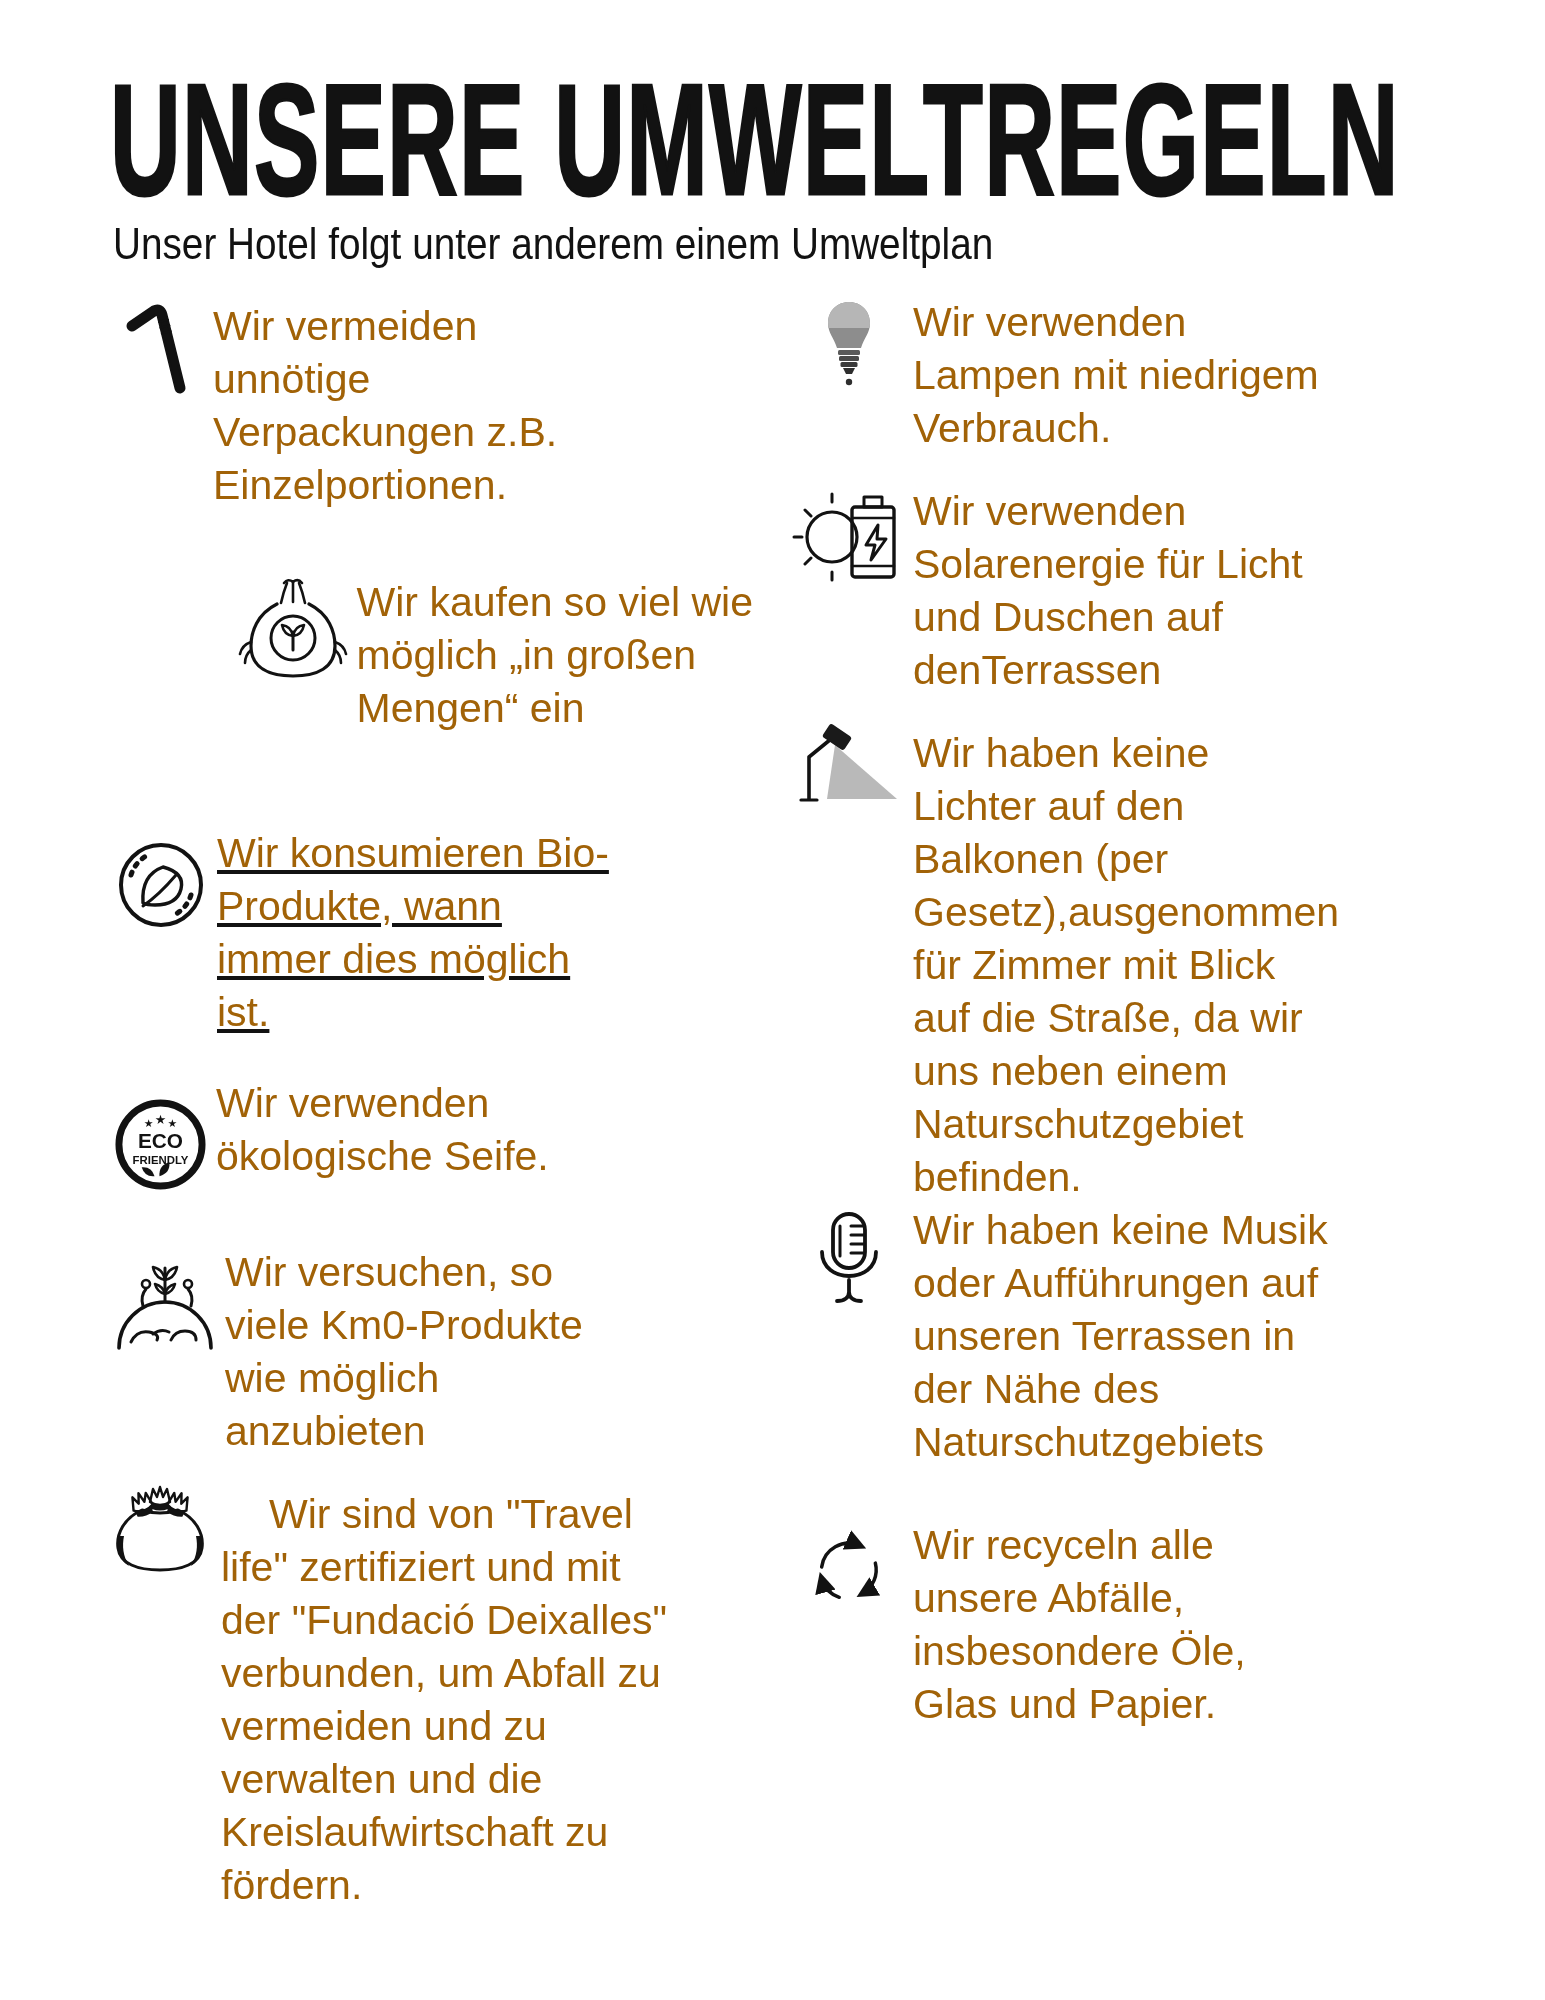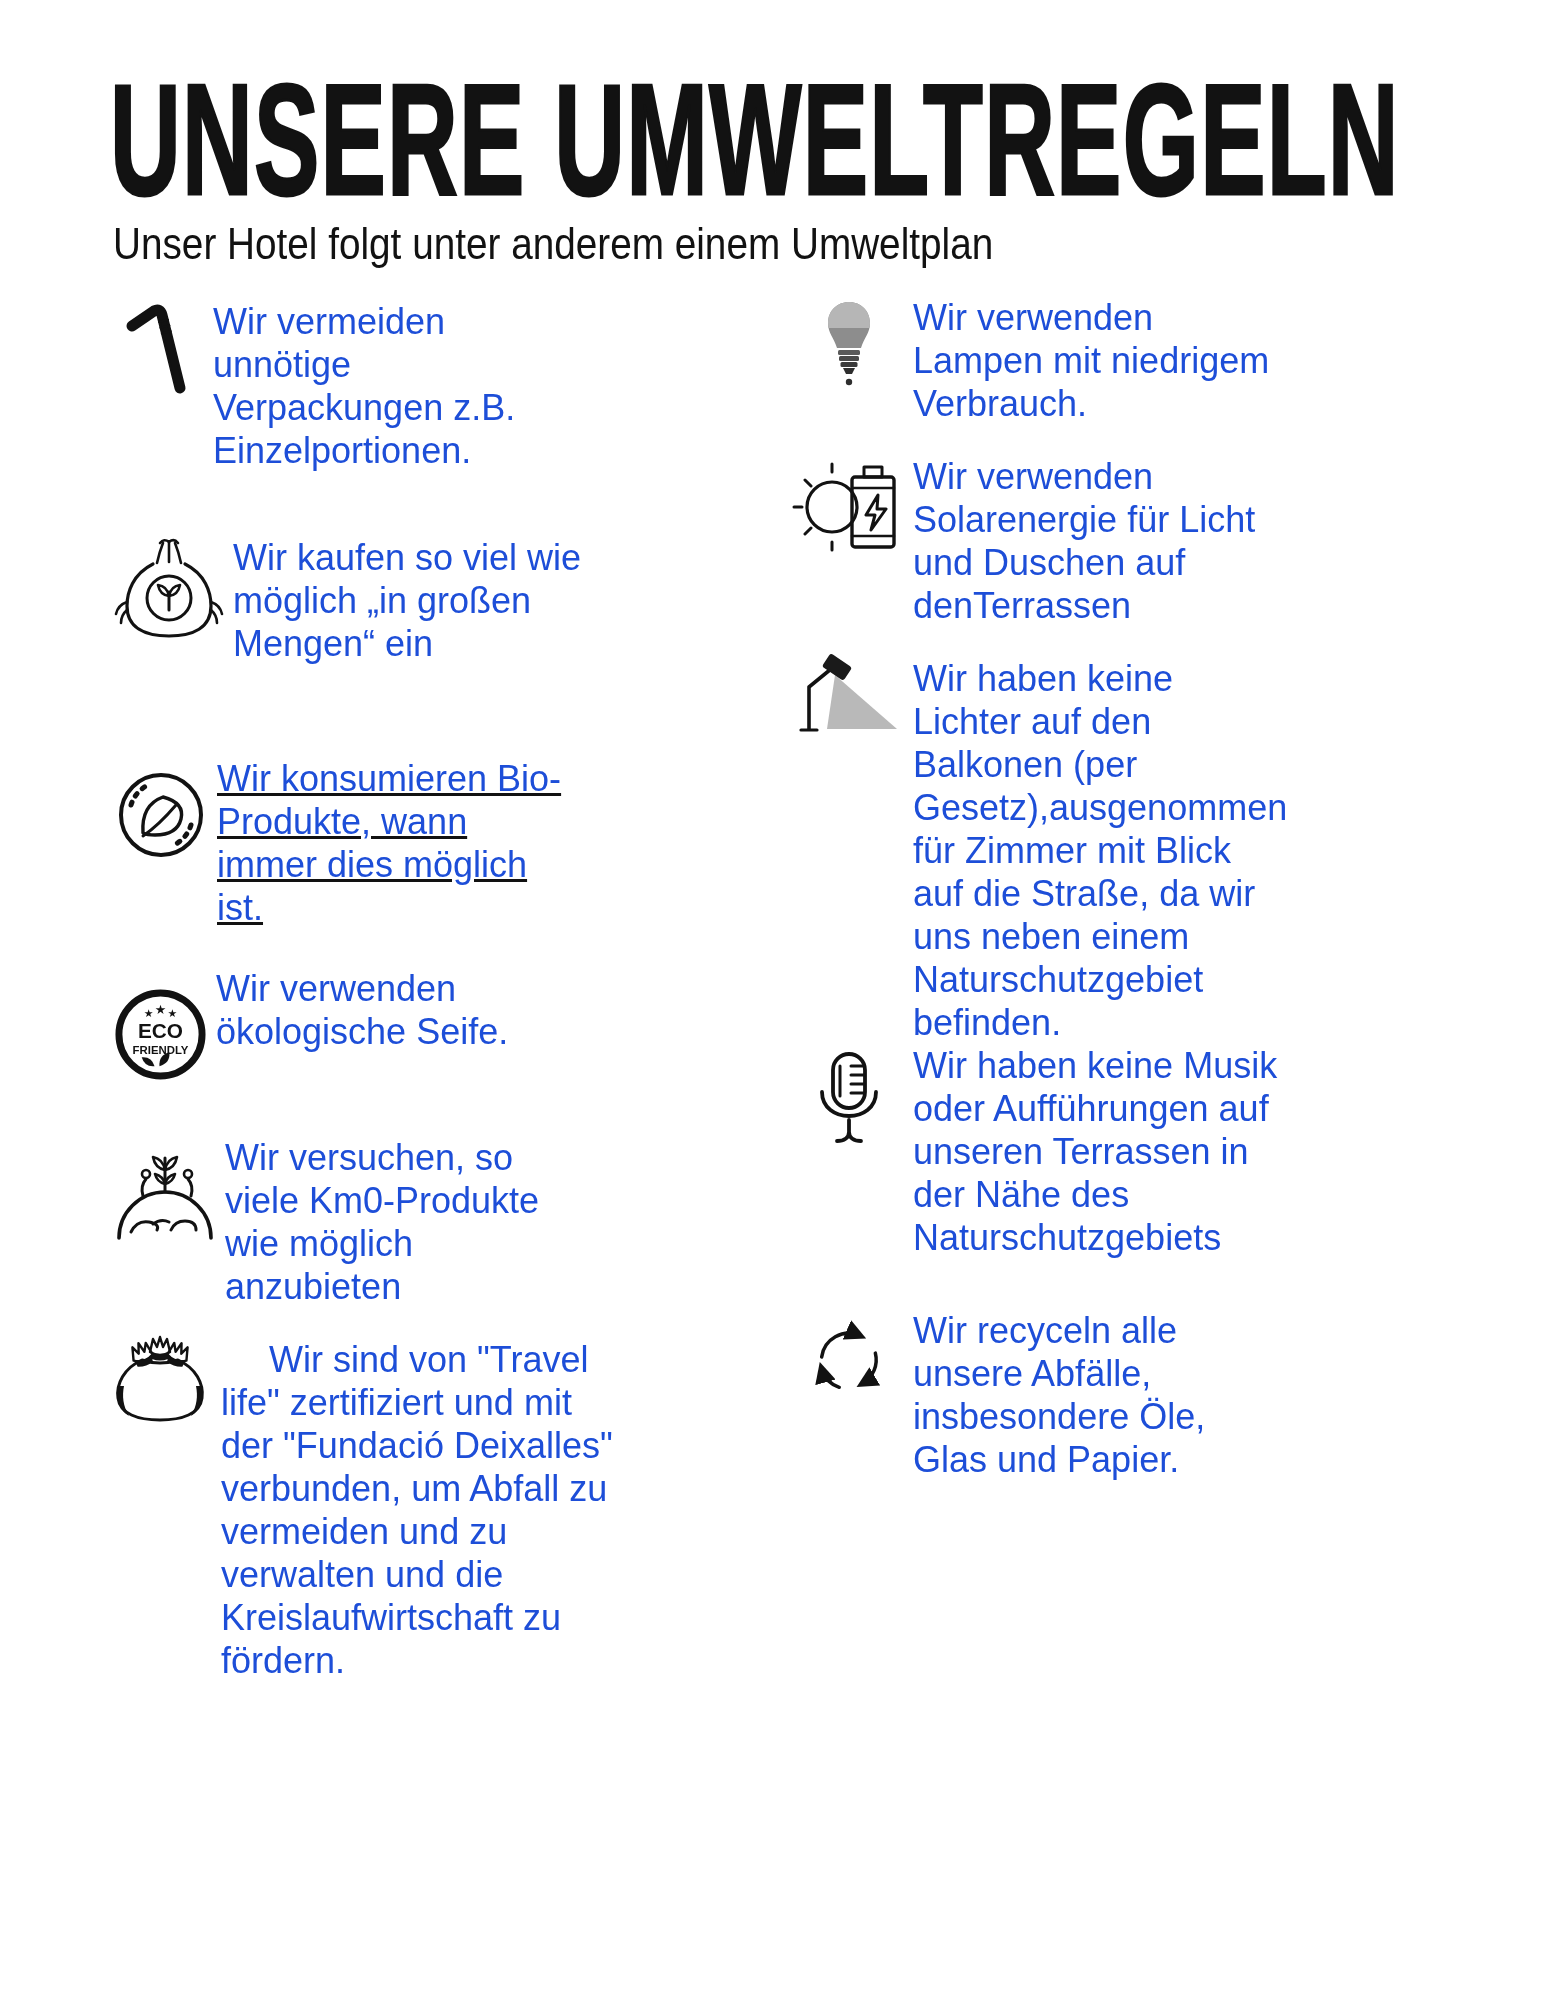--- a/index.html
+++ b/index.html
@@ -22,25 +22,25 @@
   }
 
   .col{position:absolute;display:flex;flex-direction:column;}
   .col-left{left:113px;top:300px;width:640px;}
   .col-right{left:793px;top:296px;width:700px;}
 
   .rule{display:flex;align-items:flex-start;gap:8px;}
   .icon-box{flex:0 0 92px;display:flex;justify-content:center;align-items:flex-start;overflow:visible;}
   .col-right .icon-box{flex:0 0 112px;}
   .rule-text{
-    margin:0;font-size:36px;line-height:43px;white-space:pre-line;
-    color:#1d4ed8;
-  }
-
-  .col-left  .rule:nth-child(2){margin-top:64px;}
+    margin:0;font-size:41px;line-height:53px;white-space:pre-line;
+    color:#a16207;
+  }
+
+  .col-left  .rule:nth-child(2){margin-top:64px;justify-content:flex-end;}
   .col-left  .rule:nth-child(3){margin-top:92px;text-decoration:underline;}
   .col-left  .rule:nth-child(4){margin-top:38px;}
   .col-left  .rule:nth-child(5){margin-top:54px;}
   .col-left  .rule:nth-child(6){margin-top:30px;}
   .col-right .rule:nth-child(2){margin-top:30px;}
   .col-right .rule:nth-child(3){margin-top:30px;}
   .col-right .rule:nth-child(4){}
   .col-right .rule:nth-child(5){margin-top:50px;}
 
   .i-straw{margin-top:-4px;}

